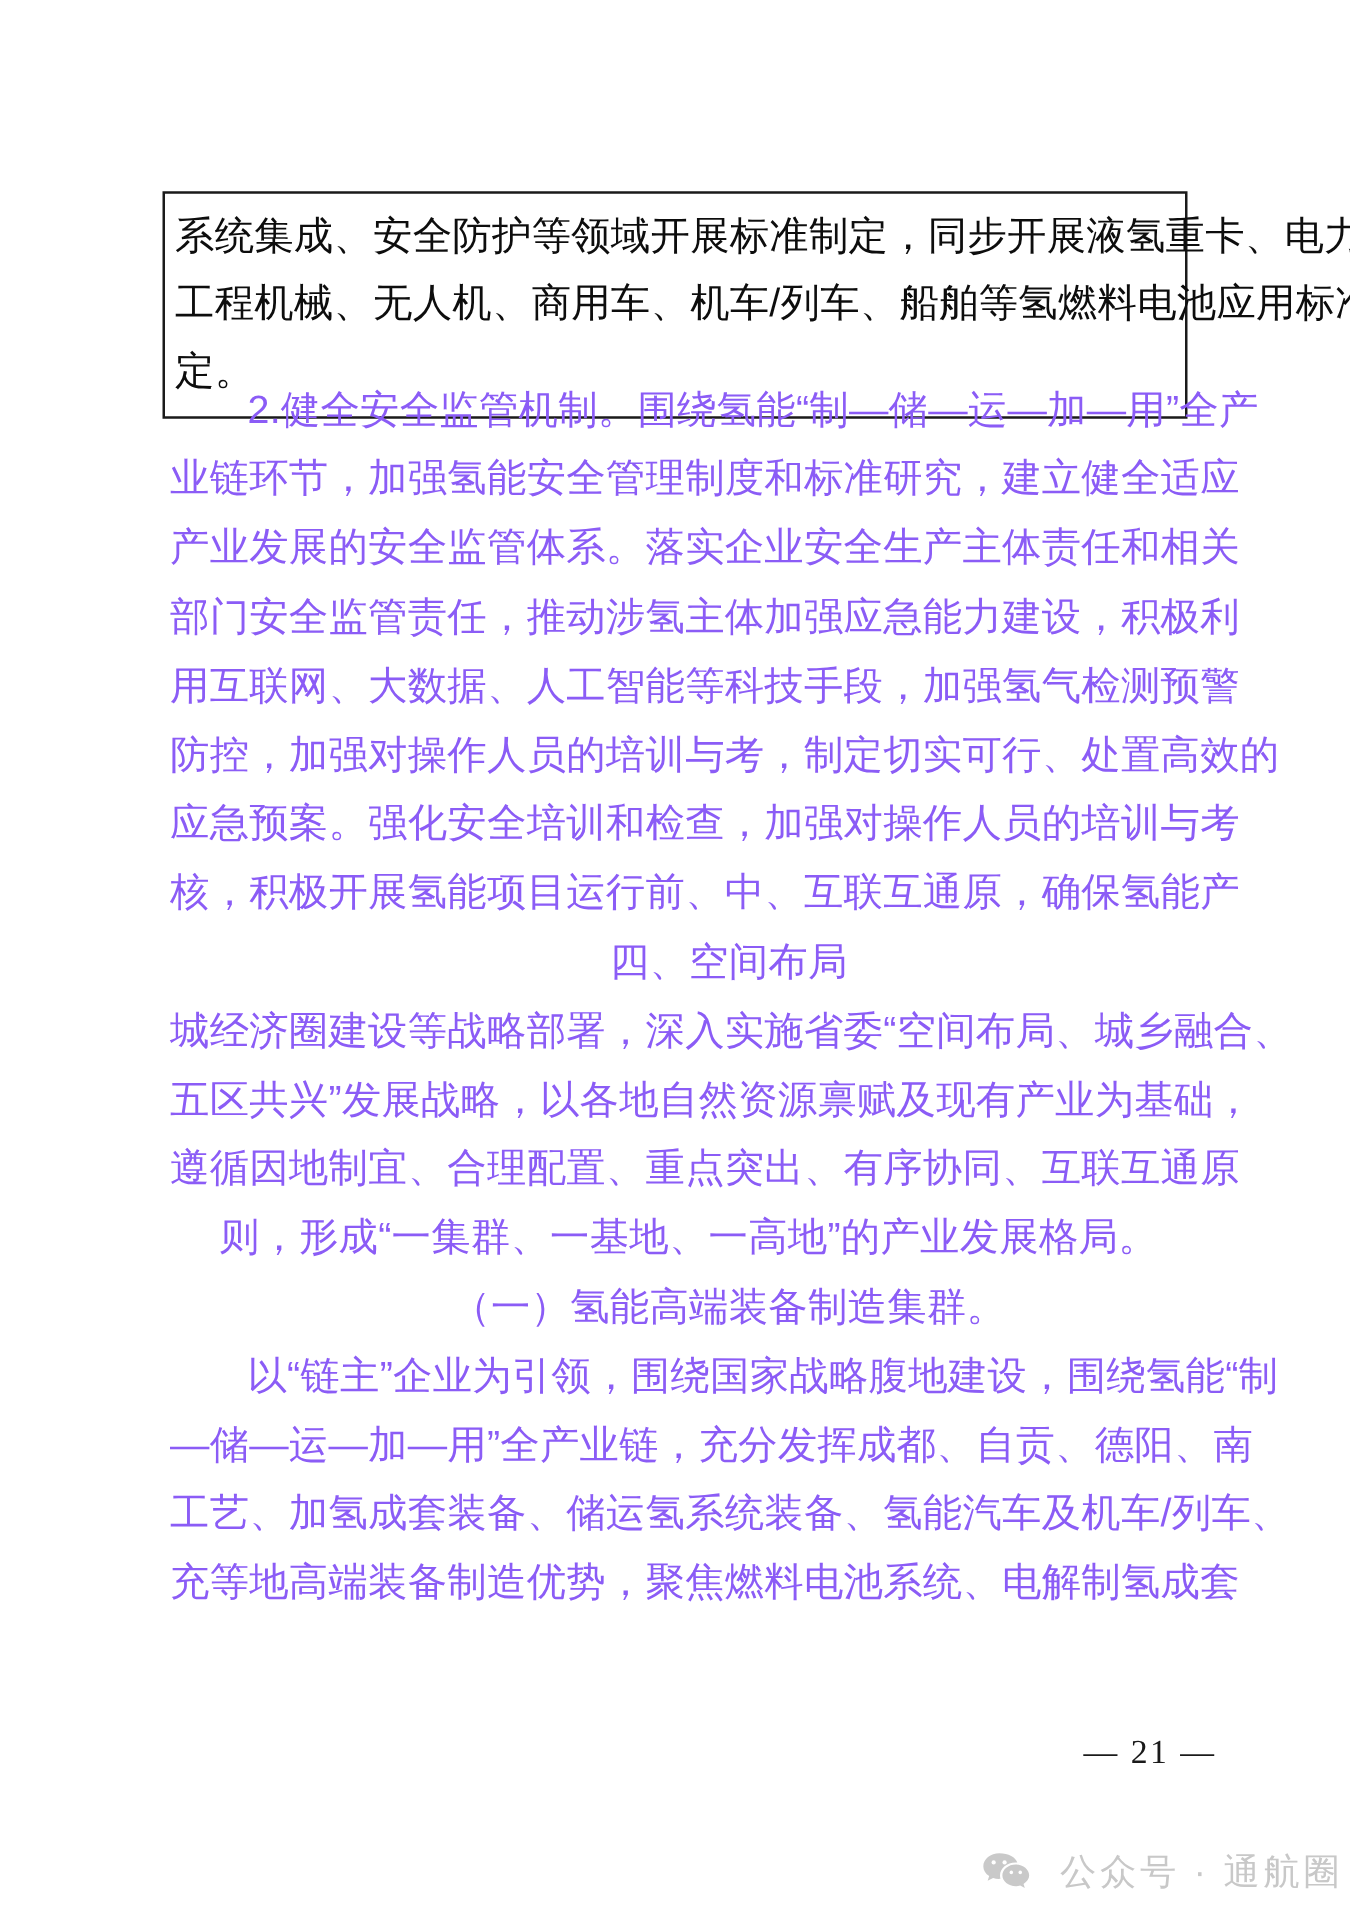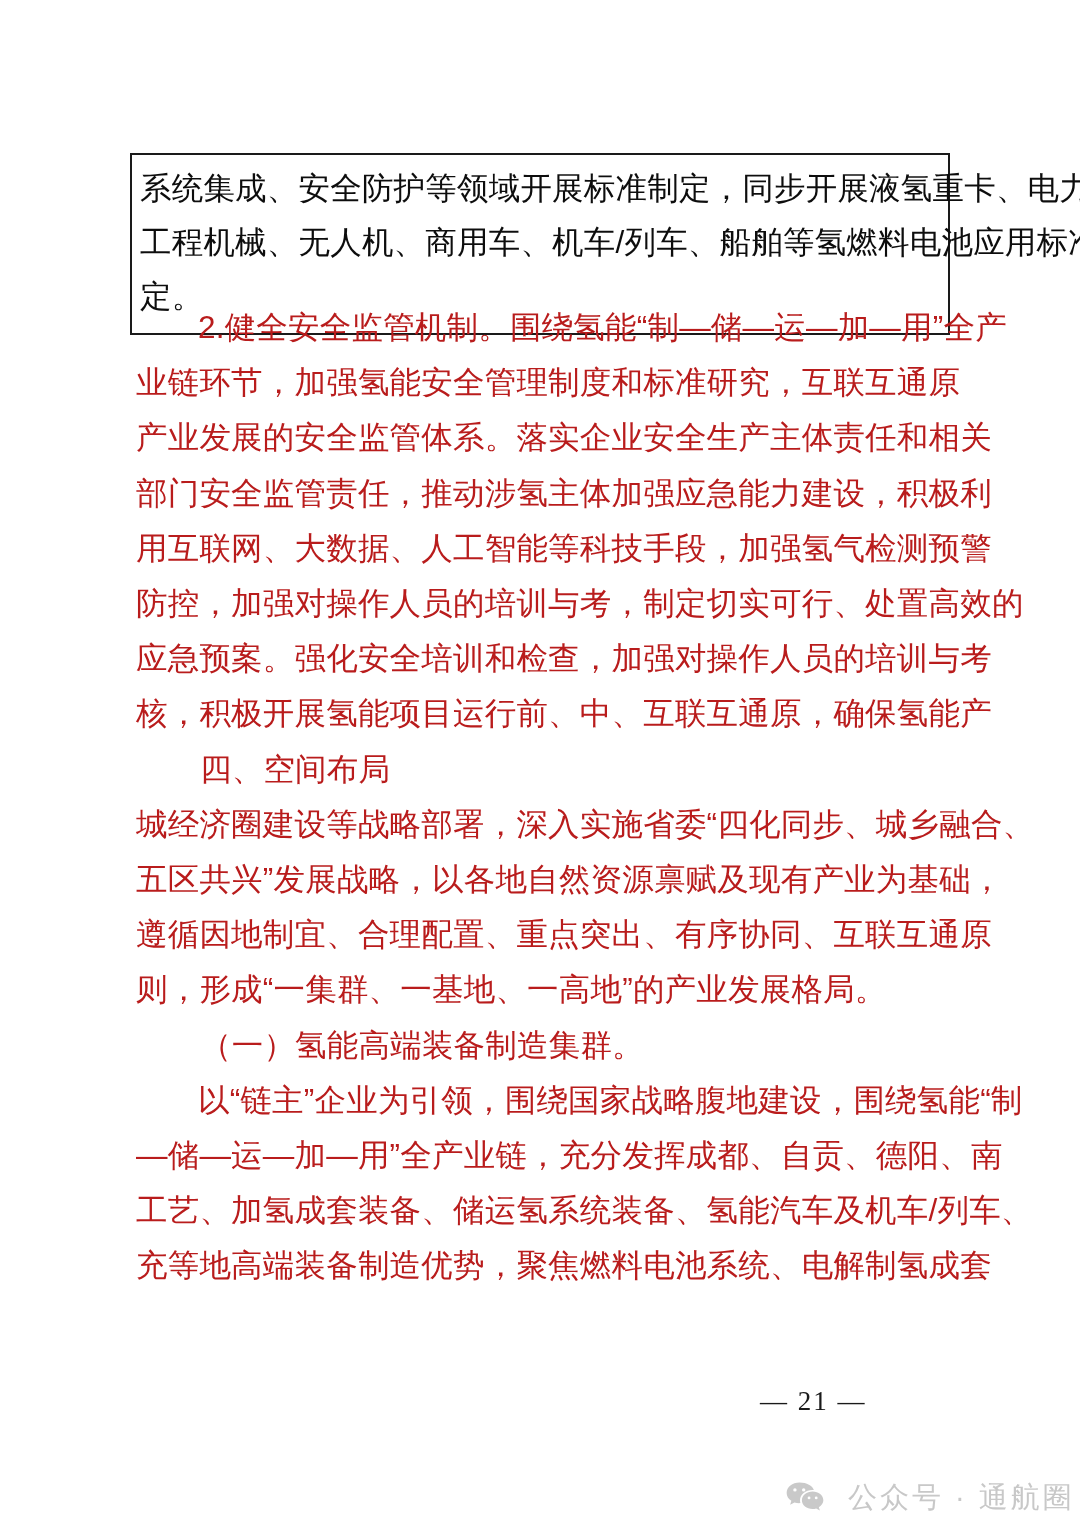--- a/index.html
+++ b/index.html
@@ -48,32 +48,33 @@
     width: 830px;
   }
   .para {
     margin: 0;
   }
   .para .line {
     font-size: 31.5px;
     line-height: 55.2px;
     letter-spacing: 0.2px;
     white-space: nowrap;
-    color: #b91c1c;
+    color: #8b5cf6;
+    text-align: center;
   }
   .line.indent2 { text-indent: 62px; }
   .line.indent-head { text-indent: 64px; }
 
   
   .page-number {
     position: absolute;
     left: 0;
     right: 0;
     top: 1386px;
-    text-align: left;
+    text-align: center;
     font-size: 27px;
     letter-spacing: 2px;
     color: #1a1a1a;
     font-family: "Liberation Serif", "DejaVu Serif", serif;
   }
   .page-number .pn-inner {
     display: inline-block;
     margin-left: 760px;
   }
 
@@ -108,35 +109,35 @@
   <div class="boxed-block">
     <div class="line">系统集成、安全防护等领域开展标准制定，同步开展液氢重卡、电力、</div>
     <div class="line">工程机械、无人机、商用车、机车/列车、船舶等氢燃料电池应用标准制</div>
     <div class="line">定。</div>
   </div>
 
   <div class="body-area">
 
     <div class="para">
       <div class="line indent2">2.健全安全监管机制。围绕氢能“制—储—运—加—用”全产</div>
-      <div class="line">业链环节，加强氢能安全管理制度和标准研究，互联互通原</div>
+      <div class="line">业链环节，加强氢能安全管理制度和标准研究，建立健全适应</div>
       <div class="line">产业发展的安全监管体系。落实企业安全生产主体责任和相关</div>
       <div class="line">部门安全监管责任，推动涉氢主体加强应急能力建设，积极利</div>
       <div class="line">用互联网、大数据、人工智能等科技手段，加强氢气检测预警</div>
       <div class="line">防控，加强对操作人员的培训与考，制定切实可行、处置高效的</div>
       <div class="line">应急预案。强化安全培训和检查，加强对操作人员的培训与考</div>
       <div class="line">核，积极开展氢能项目运行前、中、互联互通原，确保氢能产</div>
     </div>
 
     <div class="para">
       <div class="line indent-head">四、空间布局</div>
     </div>
 
     <div class="para">
-      <div class="line">城经济圈建设等战略部署，深入实施省委“四化同步、城乡融合、</div>
+      <div class="line">城经济圈建设等战略部署，深入实施省委“空间布局、城乡融合、</div>
       <div class="line">五区共兴”发展战略，以各地自然资源禀赋及现有产业为基础，</div>
       <div class="line">遵循因地制宜、合理配置、重点突出、有序协同、互联互通原</div>
       <div class="line">则，形成“一集群、一基地、一高地”的产业发展格局。</div>
     </div>
 
     <div class="para">
       <div class="line indent-head">（一）氢能高端装备制造集群。</div>
     </div>
 
     <div class="para">

